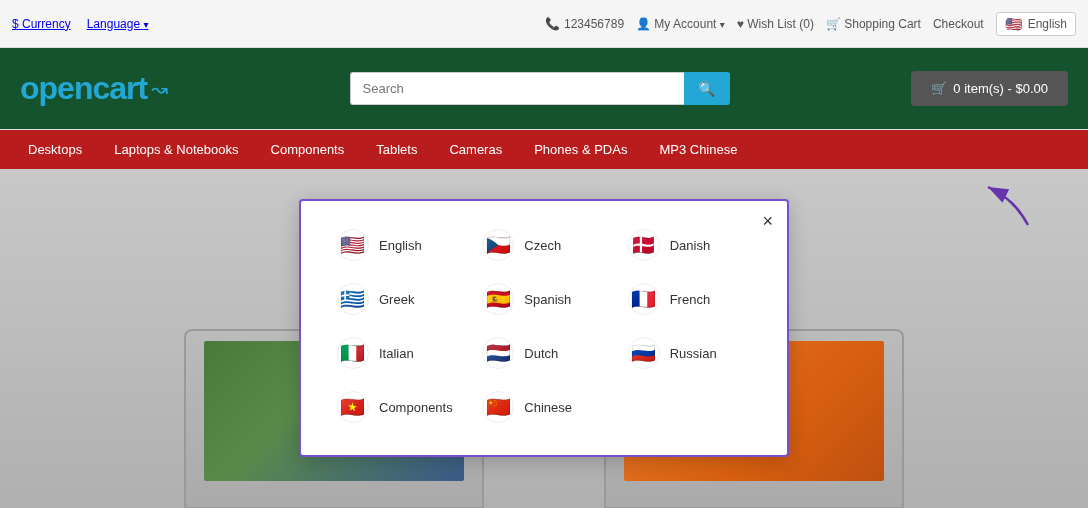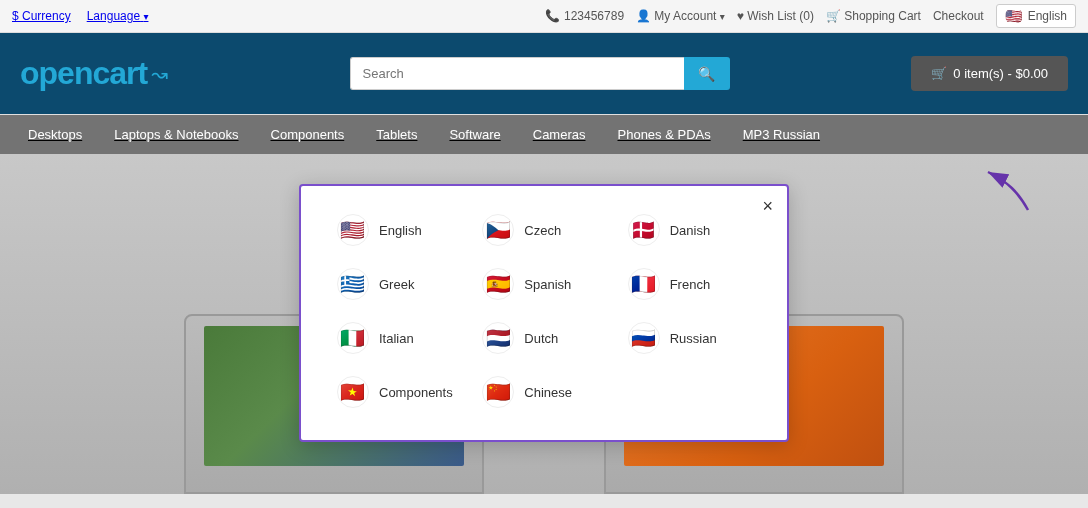--- a/index.html
+++ b/index.html
@@ -5,35 +5,35 @@
     * { box-sizing: border-box; margin: 0; padding: 0; }
     body { font-family: Arial, sans-serif; background: #e8e8e8; font-size: 13px; }
 
     
     .top-bar {
       background: #f5f5f5;
       border-bottom: 1px solid #ddd;
       display: flex;
       justify-content: space-between;
       padding: 4px 12px;
-      height: 33px;
+      height: 48px;
     }
     .top-bar-left { display: flex; gap: 16px; align-items: center; color: #555; font-size: 12px; }
     .top-bar-right { display: flex; gap: 12px; align-items: center; color: #555; font-size: 12px; }
     .top-bar-right a { color: #555; text-decoration: none; }
     .language-current {
       display: flex; align-items: center; gap: 5px; cursor: pointer;
       background: #fff; border: 1px solid #ccc; padding: 2px 8px; border-radius: 3px;
       font-size: 12px; color: #555;
     }
     .flag-circle { width: 18px; height: 18px; border-radius: 50%; overflow: hidden; display: inline-flex; align-items: center; justify-content: center; font-size: 14px; }
 
     
     .header {
-      background: #0c4a6e;
+      background: #14532d;
       display: flex;
       align-items: center;
       justify-content: space-between;
       padding: 12px 20px;
       border-bottom: 1px solid #e0e0e0;
     }
     .logo { display: flex; align-items: center; }
     .logo-text { font-size: 32px; color: #23a8d6; font-weight: bold; letter-spacing: -1px; }
     .logo-cart-icon { color: #23a8d6; font-size: 20px; margin-left: 4px; }
     .search-bar { display: flex; flex: 1; max-width: 380px; margin: 12px 30px; }
@@ -45,25 +45,24 @@
       background: #23a8d6; border: none; color: white; padding: 8px 14px;
       border-radius: 0 3px 3px 0; cursor: pointer; font-size: 14px;
     }
     .cart-btn {
       background: #555; color: #fff; border: none; padding: 10px 20px;
       border-radius: 4px; cursor: pointer; font-size: 13px; display: flex; align-items: center; gap: 6px;
     }
 
     
     .nav-bar {
-      background: #737373;
+      background: #b91c1c;
       display: flex;
       align-items: center;
       padding: 0 12px;
-      text-decoration: underline;
     }
     .nav-bar a {
       color: #fff; text-decoration: none; padding: 12px 16px; display: block;
       font-size: 13px; white-space: nowrap;
     }
 
     
     .main { position: relative; min-height: 340px; overflow: hidden; background: #d5d5d5; }
     .hero-bg {
       width: 100%; height: 340px; background: linear-gradient(180deg, #c8c8c8 0%, #b0b0b0 100%);
@@ -190,24 +189,23 @@
     <span>🛒</span>
     <span>0 item(s) - $0.00</span>
   </button>
 </div>
 
 <nav class="nav-bar">
   <a href="#">Desktops</a>
   <a href="#">Laptops &amp; Notebooks</a>
   <a href="#">Components</a>
   <a href="#">Tablets</a>
-  <a href="#">Software</a>
   <a href="#">Cameras</a>
   <a href="#">Phones &amp; PDAs</a>
-  <a href="#">MP3 Russian</a>
+  <a href="#">MP3 Chinese</a>
 </nav>
 
 <div class="main">
 
   <div class="hero-bg">
     <div class="laptops-container">
       <div class="laptop-left">
         <div class="laptop-screen-left"></div>
       </div>
       <div class="laptop-right">

